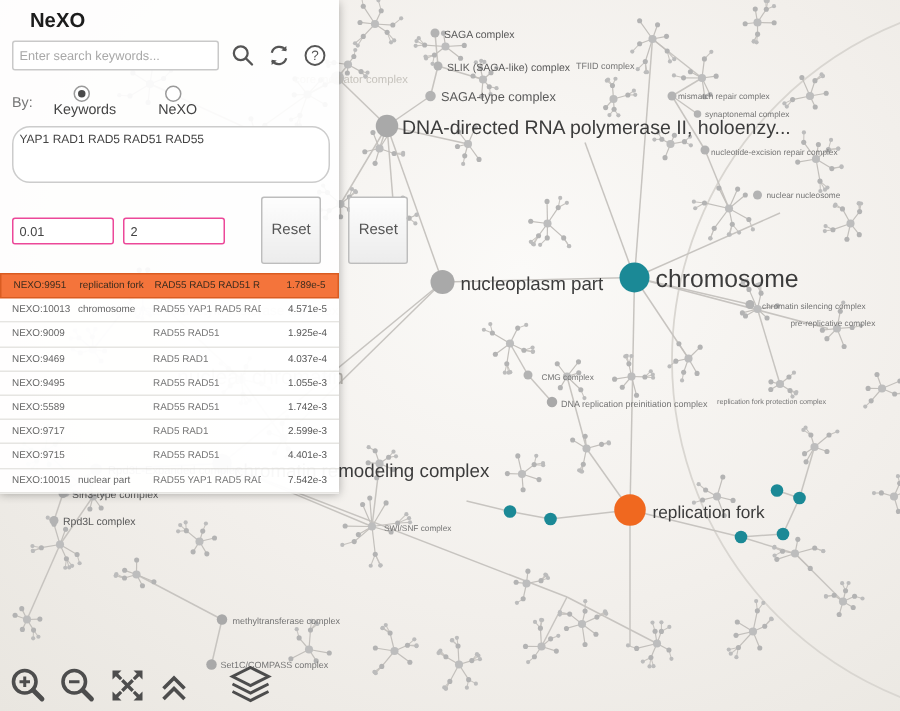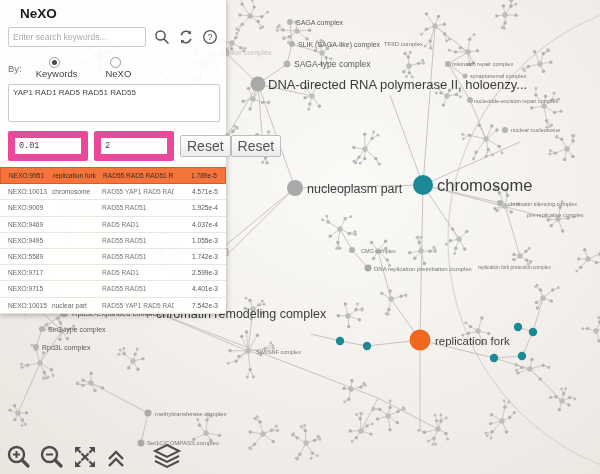--- a/index.html
+++ b/index.html
@@ -28,30 +28,30 @@
   .by-row{display:flex;align-items:center;margin-top:10px;font-size:9.5px;color:#444;}
   .by-label{color:#777;margin-right:14px;}
   .radio{display:inline-block;width:9px;height:9px;border:1px solid #9a9a9a;border-radius:50%;
     margin-right:5px;position:relative;background:#fff;vertical-align:-1px;}
   .radio.checked::after{content:"";position:absolute;left:2px;top:2px;width:5px;height:5px;
     border-radius:50%;background:#4a4a4a;}
   .radio-group{display:flex;align-items:center;margin-right:28px;cursor:pointer;flex-direction:column;}
   .section-heading{font-size:11.5px;color:#555;margin-top:16px;}
   .genes-textarea{
     display:block;width:202px;height:30px;margin-top:5px;resize:none;
-    border:1px solid #ccc;border-radius:2px;font-size:8px;color:#444;padding:3px 4px;
+    border:1px solid #ccc;border-radius:12px;font-size:8px;color:#444;padding:3px 4px;
     font-family:"Liberation Sans", sans-serif;background:#fff;outline:none;
   }
   .param-row{display:flex;align-items:center;margin-top:9px;}
-  .param-input{width:58px;height:14px;border:7px solid #ec4899;border-radius:2px;
+  .param-input{width:58px;height:14px;border:1px solid #ec4899;border-radius:2px;
     font-size:8.5px;color:#444;padding:1px 4px;margin-right:6px;background:#fff;outline:none;
-    font-family:Liberation Mono, monospace;}
+    font-family:Liberation Sans, sans-serif;}
   .btn{
-    font-size:14px;color:#555;border:1px solid #bdbdbd;border-radius:2px;
-    background:linear-gradient(#fdfdfd,#ececec);padding:2px 6px;margin-left:0;cursor:pointer;
+    font-size:10px;color:#555;border:1px solid #bdbdbd;border-radius:2px;
+    background:linear-gradient(#fdfdfd,#ececec);padding:16px 6px;margin-left:18px;cursor:pointer;
     font-family:"Liberation Sans", sans-serif;
   }
   
   .result-table{width:226px;}
   .trow{
     display:flex;align-items:center;height:15.2px;font-size:6.6px;color:#666;
     background:rgba(255,255,255,0.62);border-bottom:1px solid rgba(210,207,202,0.55);
     padding:0 0 0 8px;cursor:pointer;white-space:nowrap;
   }
   .trow .c-id{width:44px;overflow:hidden;}

